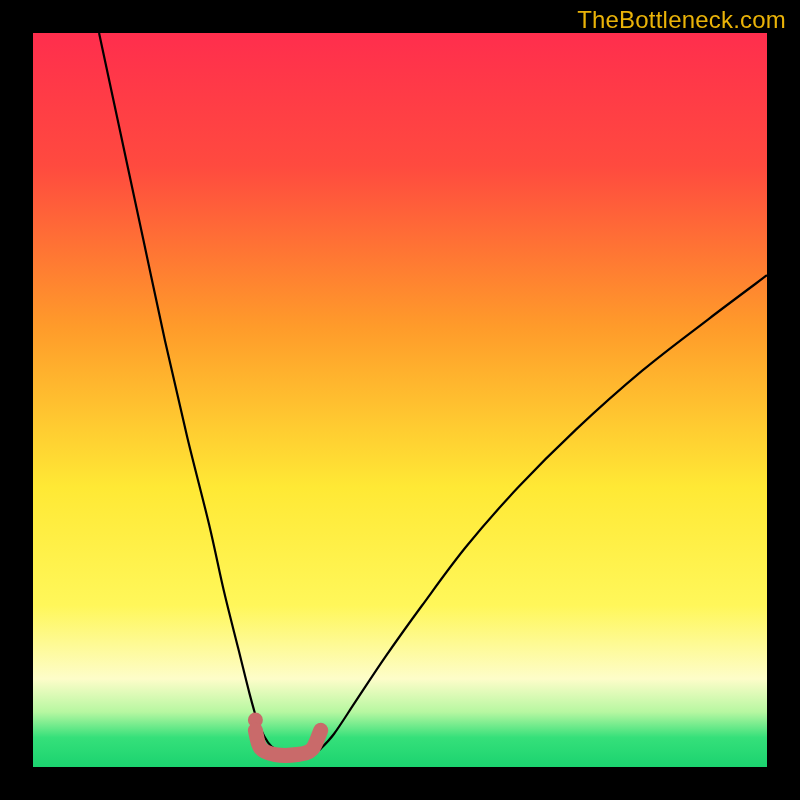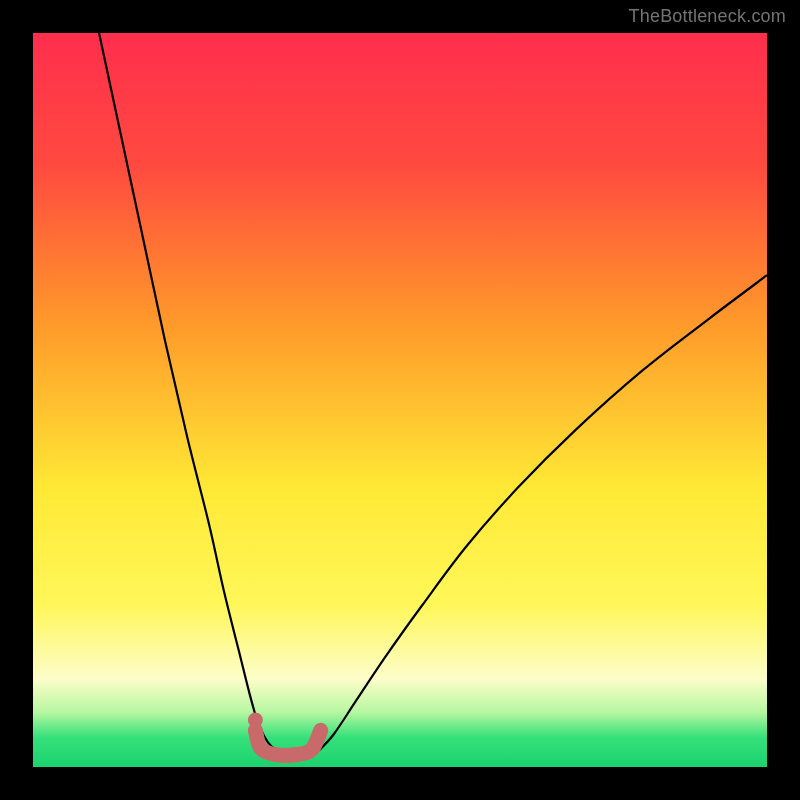--- a/index.html
+++ b/index.html
@@ -22,22 +22,22 @@
     left: 33px;
     top: 33px;
     width: 734px;
     height: 734px;
     overflow: hidden;
   }
   .watermark {
     position: absolute;
     top: 6px;
     right: 14px;
-    color: #737373;
-    font-size: 18px;
+    color: #eab308;
+    font-size: 24px;
     font-weight: 500;
     letter-spacing: 0.2px;
     z-index: 50;
   }
   svg.curves {
     position: absolute;
     left: 0; top: 0;
     z-index: 10;
   }
 </style>

